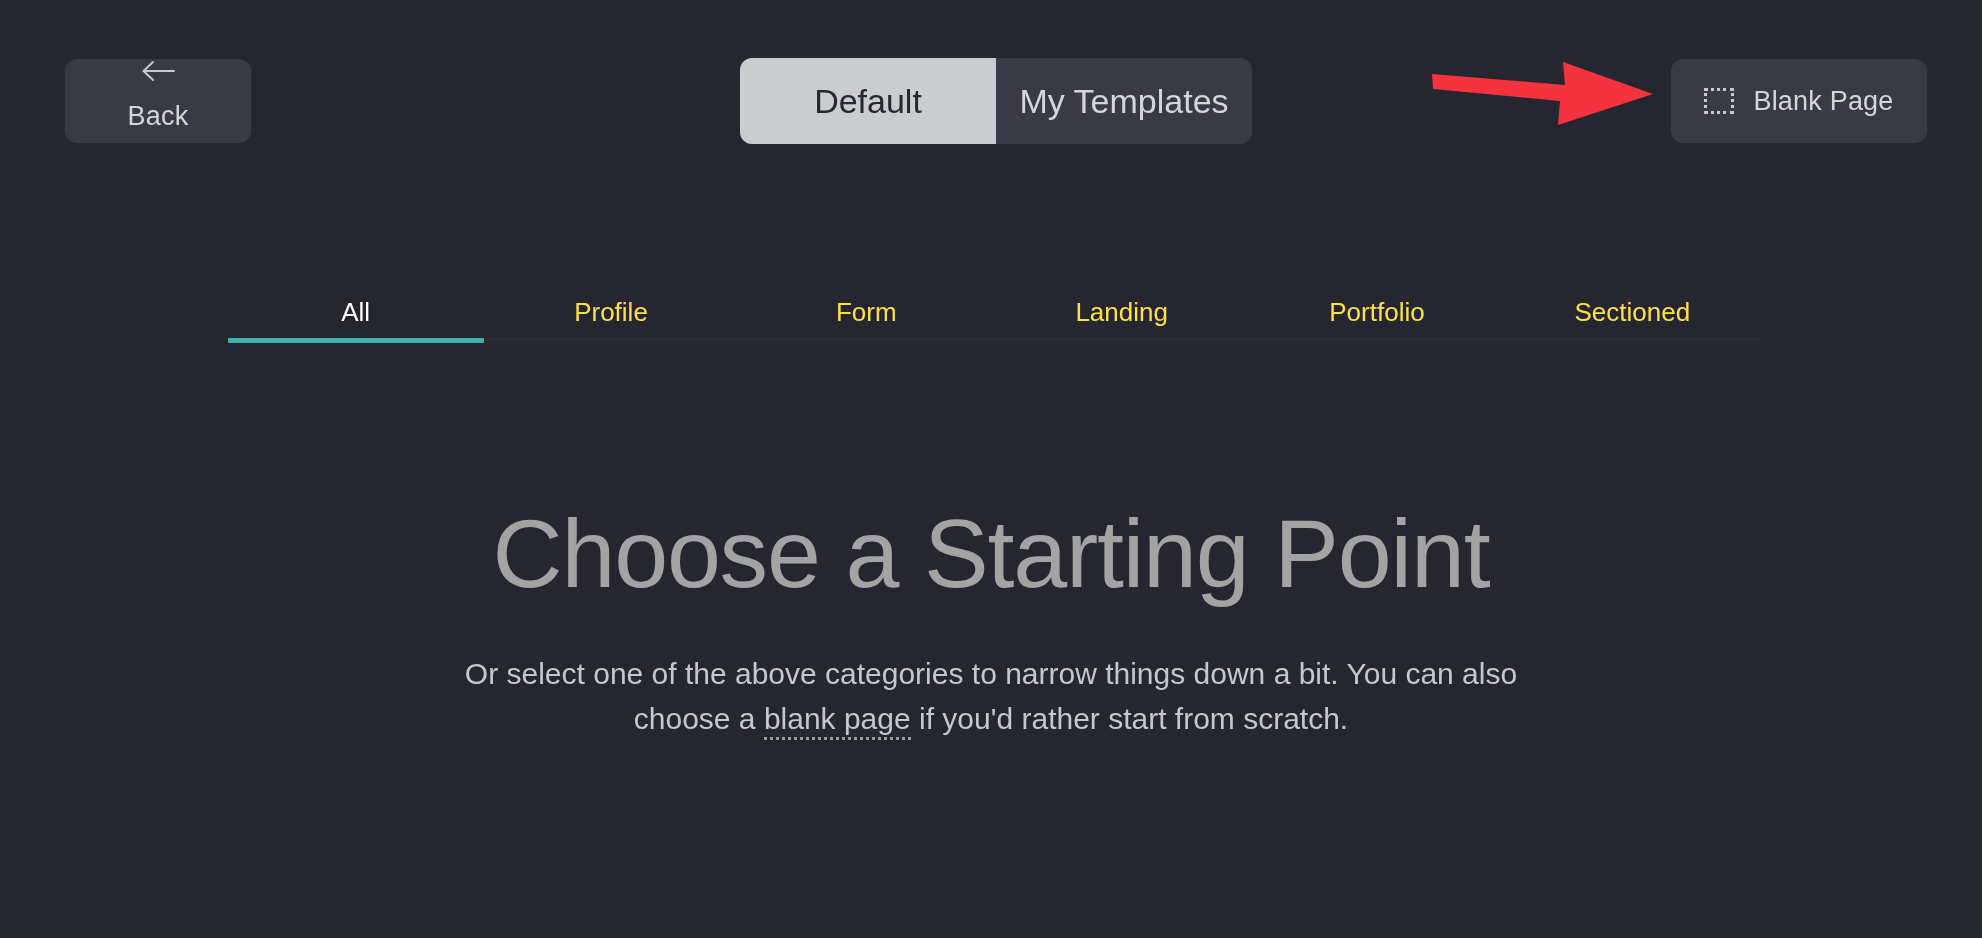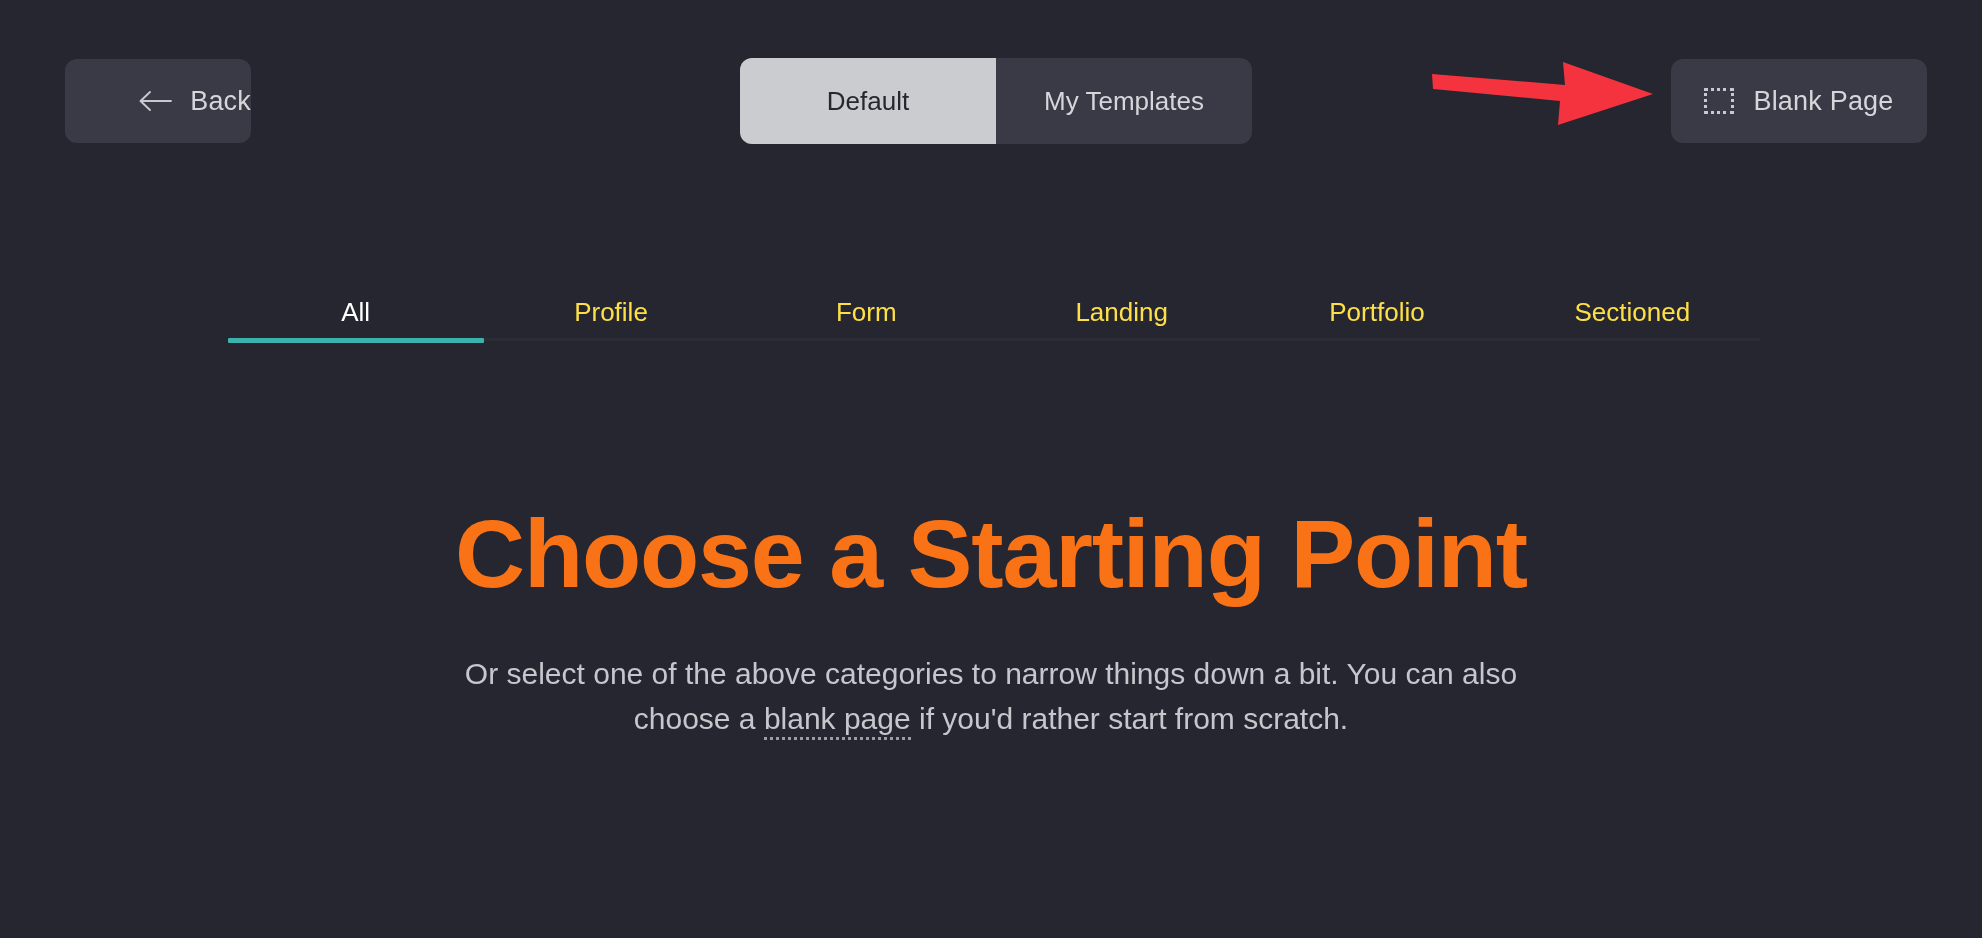--- a/index.html
+++ b/index.html
@@ -28,24 +28,25 @@
   .back-button {
     position: absolute;
     left: 65px;
     top: 59px;
     width: 186px;
     height: 84px;
     background: #393a46;
     border-radius: 12px;
     display: flex;
     align-items: center;
-    justify-content: flex-end;
+    justify-content: flex-start;
     gap: 18px;
     cursor: pointer;
     border: none;
+    flex-direction: column;
   }
   .back-arrow-icon {
     width: 34px;
     height: 24px;
     display: block;
     flex: 0 0 auto;
   }
   .back-label {
     color: #d5d6da;
     font-size: 27px;
@@ -61,21 +62,21 @@
     background: #393a46;
     border-radius: 12px;
     display: flex;
     overflow: hidden;
   }
   .segment {
     flex: 1 1 0;
     display: flex;
     align-items: center;
     justify-content: center;
-    font-size: 26px;
+    font-size: 34px;
     cursor: pointer;
     user-select: none;
   }
   .segment.active {
     background: #cbccd0;
     color: #26272f;
   }
   .segment.inactive {
     background: transparent;
     color: #d5d6da;
@@ -160,23 +161,23 @@
 
   
   .main {
     position: absolute;
     top: 500px;
     left: 0;
     width: 1982px;
     text-align: center;
   }
   .headline {
-    color: #f97316;
+    color: #a3a3a3;
     font-size: 97px;
-    font-weight: bold;
+    font-weight: normal;
     letter-spacing: -1.2px;
     line-height: 1.12;
   }
   .subtitle {
     margin-top: 42px;
     color: #c6c7cc;
     font-size: 30px;
     line-height: 1.52;
     width: 1120px;
     margin-left: auto;

